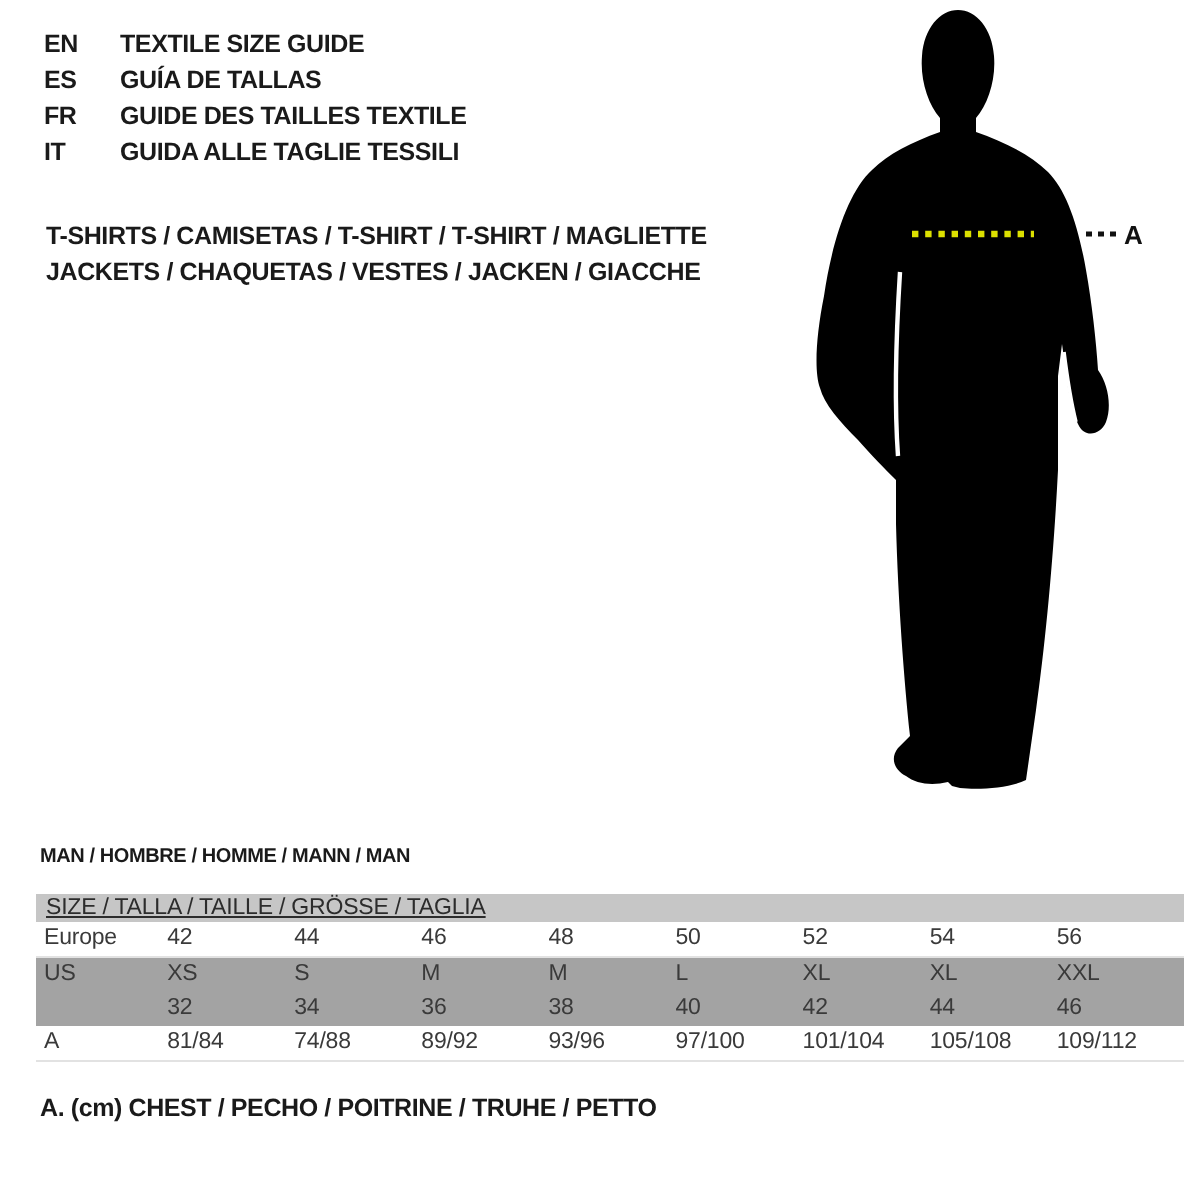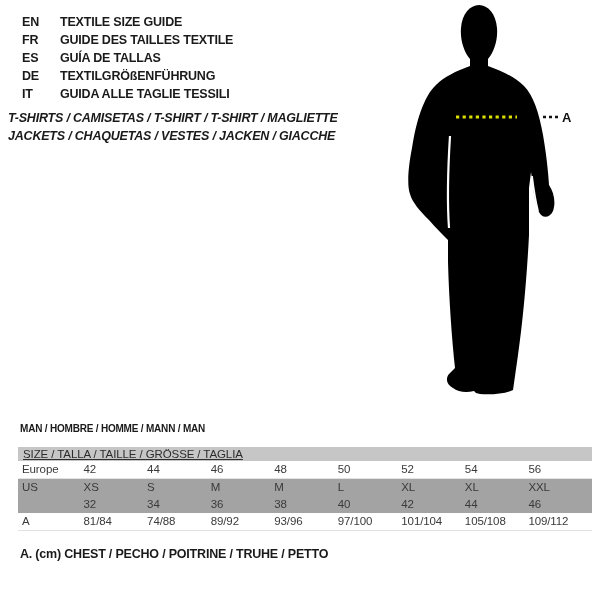--- a/index.html
+++ b/index.html
@@ -6,21 +6,21 @@
   #canvas{
     position:relative;width:600px;height:600px;background:#ffffff;overflow:hidden;
     font-family:"Liberation Sans", sans-serif;color:#1a1a1a;padding-left:19px;
   }
   
   .lang-list{position:absolute;left:22px;top:13px;}
   .lang-row{display:flex;height:18px;line-height:18px;
     font-weight:bold;font-size:12.5px;letter-spacing:-0.2px;}
   .lang-code{width:38px;}
   
-  .cats{position:absolute;left:8px;top:109px;font-style:italic;}
+  .cats{position:absolute;left:23px;top:109px;}
   .cat-line{height:18px;line-height:18px;font-weight:bold;font-size:12.5px;letter-spacing:-0.2px;}
   
   .figure{position:absolute;left:400px;top:0px;width:200px;height:405px;}
   
   .man-title{position:absolute;left:20px;top:423px;font-weight:bold;font-size:10px;letter-spacing:-0.2px;}
   
   .size-table{position:absolute;left:18px;top:447px;width:574px;font-size:11.5px;color:#3a3a3a;letter-spacing:-0.1px;}
   .t-header{height:14px;line-height:14px;background:#c6c6c6;color:#2c2c2c;padding-left:5px;text-decoration:underline;}
   .t-row{display:flex;height:17px;line-height:17px;}
   .t-row.shaded{background:#a3a3a3;}
@@ -35,30 +35,26 @@
 <body>
 
 <div id="canvas">
 
   <div class="lang-list">
     <div class="lang-row">
       <span class="lang-code">EN</span>
       <span class="lang-label">TEXTILE SIZE GUIDE</span>
     </div>
     <div class="lang-row">
-      <span class="lang-code">FR</span>
-      <span class="lang-label">GUIDE DES TAILLES TEXTILE</span>
-    </div>
-    <div class="lang-row">
       <span class="lang-code">ES</span>
       <span class="lang-label">GUÍA DE TALLAS</span>
     </div>
     <div class="lang-row">
-      <span class="lang-code">DE</span>
-      <span class="lang-label">TEXTILGRÖßENFÜHRUNG</span>
+      <span class="lang-code">FR</span>
+      <span class="lang-label">GUIDE DES TAILLES TEXTILE</span>
     </div>
     <div class="lang-row">
       <span class="lang-code">IT</span>
       <span class="lang-label">GUIDA ALLE TAGLIE TESSILI</span>
     </div>
   </div>
 
   <div class="cats">
     <div class="cat-line">T-SHIRTS / CAMISETAS / T-SHIRT / T-SHIRT / MAGLIETTE</div>
     <div class="cat-line">JACKETS / CHAQUETAS / VESTES / JACKEN / GIACCHE</div>

